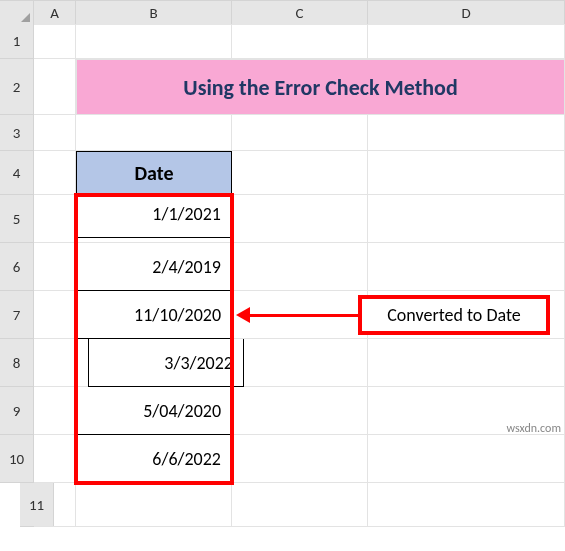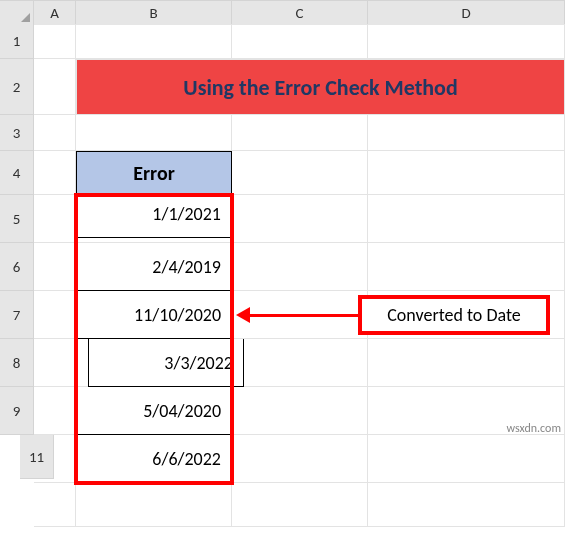--- a/index.html
+++ b/index.html
@@ -85,21 +85,21 @@
     align-items:center;
     font-size: 18px;
     color:#222;
     overflow:visible;
     position:relative;
   }
 
   
   .title-banner {
     position:absolute;
-    background: #ef4444;
+    background: #f9a8d4;
     display:flex; align-items:center; justify-content:center;
     font-weight:700;
     font-size:22px;
     color:#203864;
     border: 1px solid #e3e3e3;
   }
 
   
   .date-hdr {
     position:absolute;
@@ -179,20 +179,21 @@
   <div class="rowhdrs" id="rowhdrs">
       <div class="rowhdr" style="height: 35px;">1</div>
       <div class="rowhdr" style="height: 56px;">2</div>
       <div class="rowhdr" style="height: 36px;">3</div>
       <div class="rowhdr" style="height: 44px;">4</div>
       <div class="rowhdr" style="height: 48px;">5</div>
       <div class="rowhdr" style="height: 48px;">6</div>
       <div class="rowhdr" style="height: 48px;">7</div>
       <div class="rowhdr" style="height: 48px;">8</div>
       <div class="rowhdr" style="height: 48px;">9</div>
+      <div class="rowhdr" style="height: 48px;">10</div>
       <div class="rowhdr" style="height: 44px; margin-left: 20px;">11</div>
     </div>
 
   <div class="cells" id="cells">
       <div class="row" style="height: 35px;">
         <div class="cell" style="width: 42px; height: 35px;"></div>
         <div class="cell" style="width: 156px; height: 35px;"></div>
         <div class="cell" style="width: 136px; height: 35px;"></div>
         <div class="cell" style="width: 197px; height: 35px;"></div>
       </div>
@@ -256,21 +257,21 @@
         <div class="cell" style="width: 136px; height: 44px;"></div>
         <div class="cell" style="width: 197px; height: 44px;"></div>
       </div>
     </div>
 
   <div class="title-banner" id="titleBanner" style="left: 76px; top: 59px; width: 489px; height: 56px;">
     <span>Using the Error Check Method</span>
   </div>
 
   <div class="date-hdr" id="dateHdr" style="left: 76px; top: 151px; width: 156px; height: 44px;">
-    <span>Error</span>
+    <span>Date</span>
   </div>
 
   <div id="dataCells">
       <div class="data-cell" style="left: 76px; top: 190px; width: 156px; height: 48px;">1/1/2021</div>
       <div class="data-cell" style="left: 76px; top: 243px; width: 156px; height: 48px;">2/4/2019</div>
       <div class="data-cell" style="left: 76px; top: 291px; width: 156px; height: 48px;">11/10/2020</div>
       <div class="data-cell" style="left: 88px; top: 339px; width: 156px; height: 48px;">3/3/2022</div>
       <div class="data-cell" style="left: 76px; top: 387px; width: 156px; height: 48px;">5/04/2020</div>
       <div class="data-cell" style="left: 76px; top: 435px; width: 156px; height: 48px;">6/6/2022</div>
     </div>

